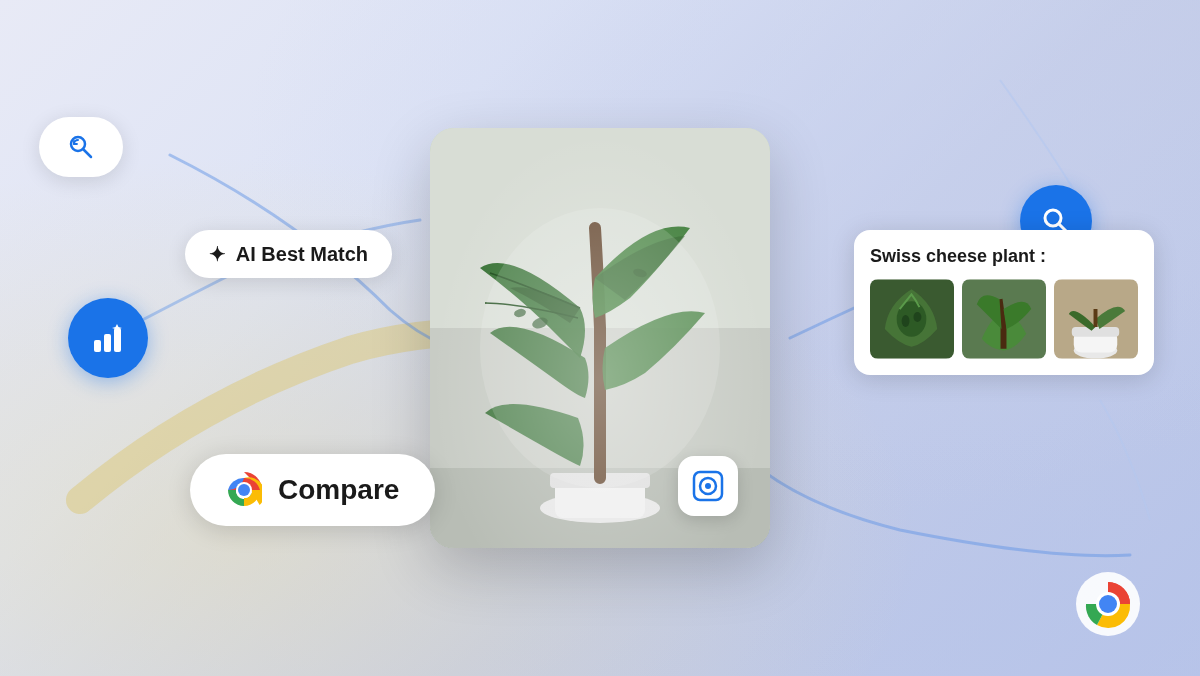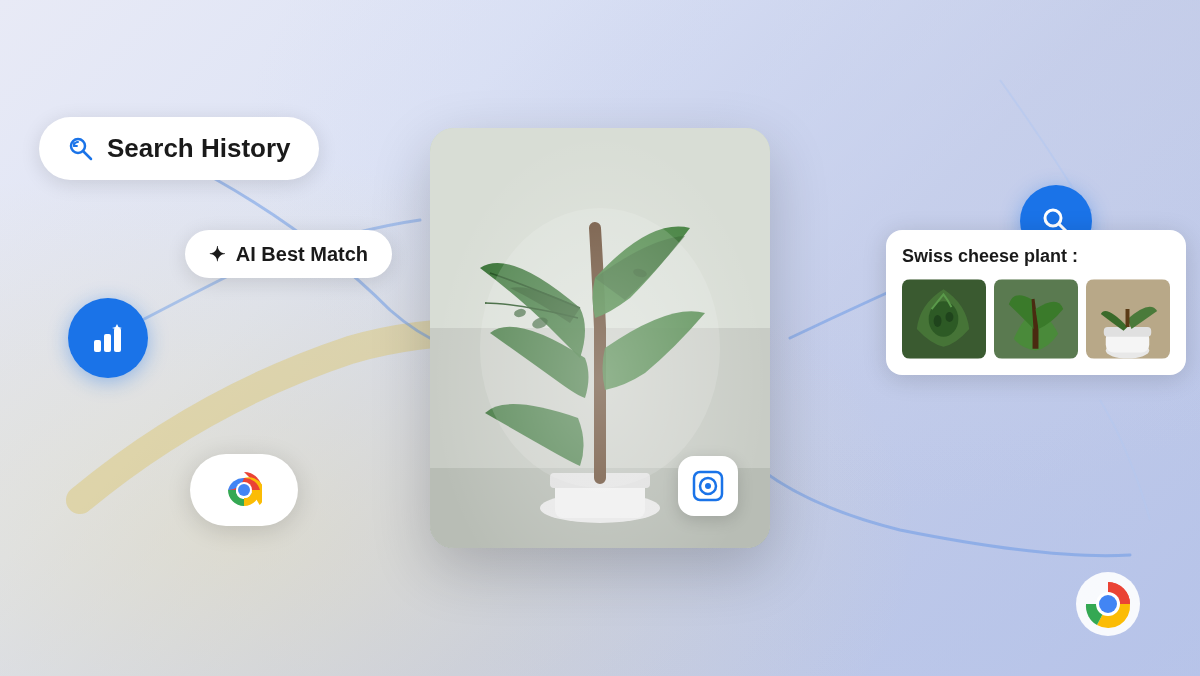--- a/index.html
+++ b/index.html
@@ -184,21 +184,21 @@
       align-items: center;
       justify-content: center;
       z-index: 10;
       box-shadow: 0 4px 20px rgba(26,115,232,0.4);
     }
 
     
     .plant-card {
       position: absolute;
       top: 230px;
-      right: 14px;
+      right: 46px;
       background: white;
       border-radius: 16px;
       padding: 16px;
       width: 300px;
       box-shadow: 0 4px 24px rgba(0,0,0,0.15);
       z-index: 10;
     }
 
     .plant-card-title {
       font-size: 18px;
@@ -300,21 +300,20 @@
 </div>
 
 <div class="search-history-pill">
   <svg width="28" height="28" viewBox="0 0 28 28" fill="none">
     <circle cx="11" cy="11" r="7" stroke="#1a73e8" stroke-width="2.5" fill="none"></circle>
     <line x1="16" y1="16" x2="24" y2="24" stroke="#1a73e8" stroke-width="2.5" stroke-linecap="round"></line>
 
     <path d="M7 11 A4 4 0 0 1 11 7" stroke="#1a73e8" stroke-width="2" fill="none" stroke-linecap="round"></path>
     <polyline points="7,8 7,11 10,11" stroke="#1a73e8" stroke-width="1.8" fill="none" stroke-linecap="round" stroke-linejoin="round"></polyline>
   </svg>
-  <span class="text">Search History</span>
 </div>
 
 <div class="ai-best-match-pill">
   <span style="font-size:20px; color:#1a1a1a; font-weight:bold;">✦</span>
   <span class="text">AI Best Match</span>
 </div>
 
 <div class="charts-circle">
   <svg width="40" height="40" viewBox="0 0 40 40" fill="none">
 
@@ -336,20 +335,21 @@
     <path d="M18 6 L33.6 33 A16 16 0 0 0 18 6Z" fill="#FBBC05"></path>
     <path d="M18 6 A16 16 0 0 1 34 18 L18 18Z" fill="#EA4335"></path>
     <path d="M18 6 L18 18 L2 18 A16 16 0 0 1 18 6Z" fill="#4285F4"></path>
     <path d="M2 18 A16 16 0 0 0 18 34 L26 20 A8 8 0 0 1 10 18Z" fill="#34A853"></path>
     <path d="M18 34 A16 16 0 0 0 34 18 L26 20 A8 8 0 0 1 18 26Z" fill="#FBBC05"></path>
     <path d="M18 6 L26 20 A8 8 0 0 0 10 18 L2 18 A16 16 0 0 0 18 6Z" fill="#EA4335"></path>
 
     <circle cx="18" cy="18" r="8" fill="white"></circle>
     <circle cx="18" cy="18" r="6" fill="#4285F4"></circle>
   </svg>
+  <span class="text">Compare</span>
 </div>
 
 <div class="search-circle">
   <svg width="36" height="36" viewBox="0 0 36 36" fill="none">
     <circle cx="15" cy="15" r="8" stroke="white" stroke-width="3" fill="none"></circle>
     <line x1="21" y1="21" x2="30" y2="30" stroke="white" stroke-width="3" stroke-linecap="round"></line>
   </svg>
 </div>
 
 <div class="plant-card">

